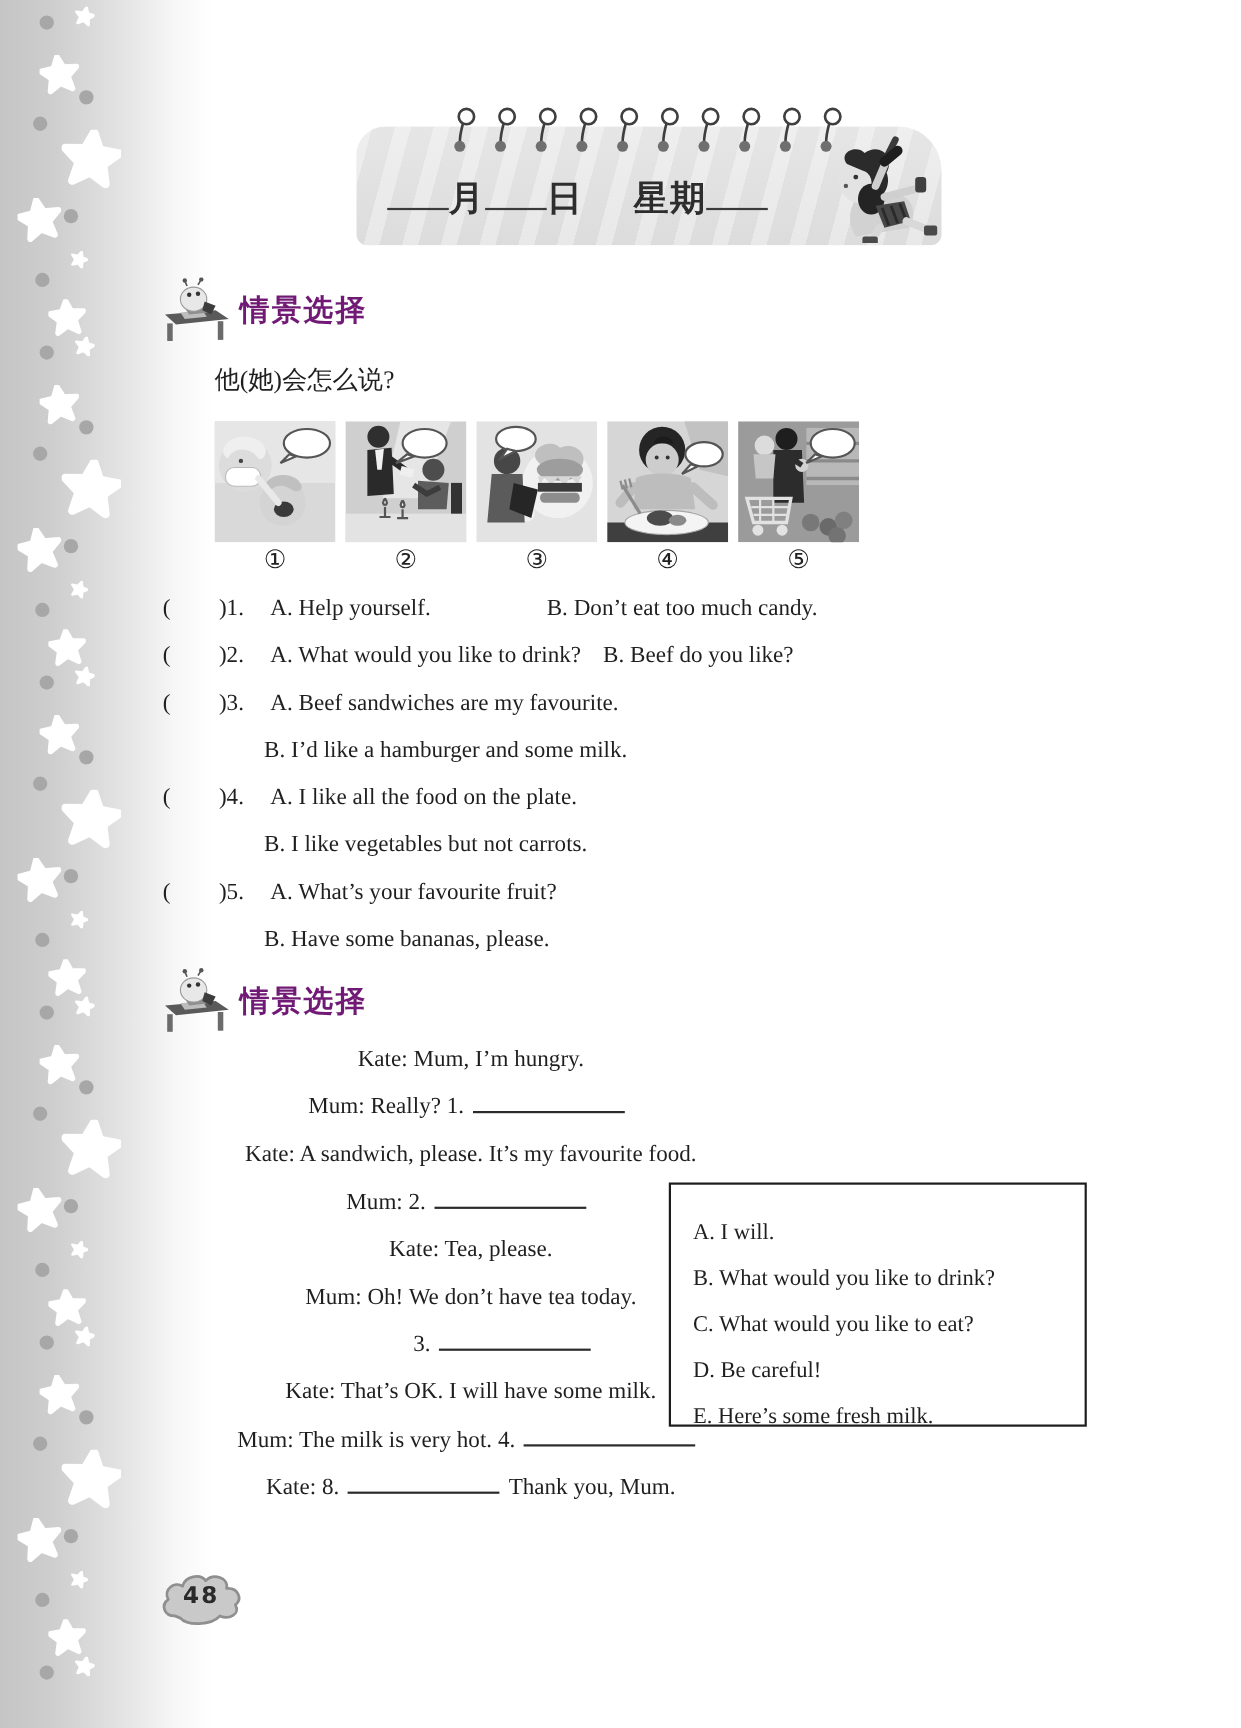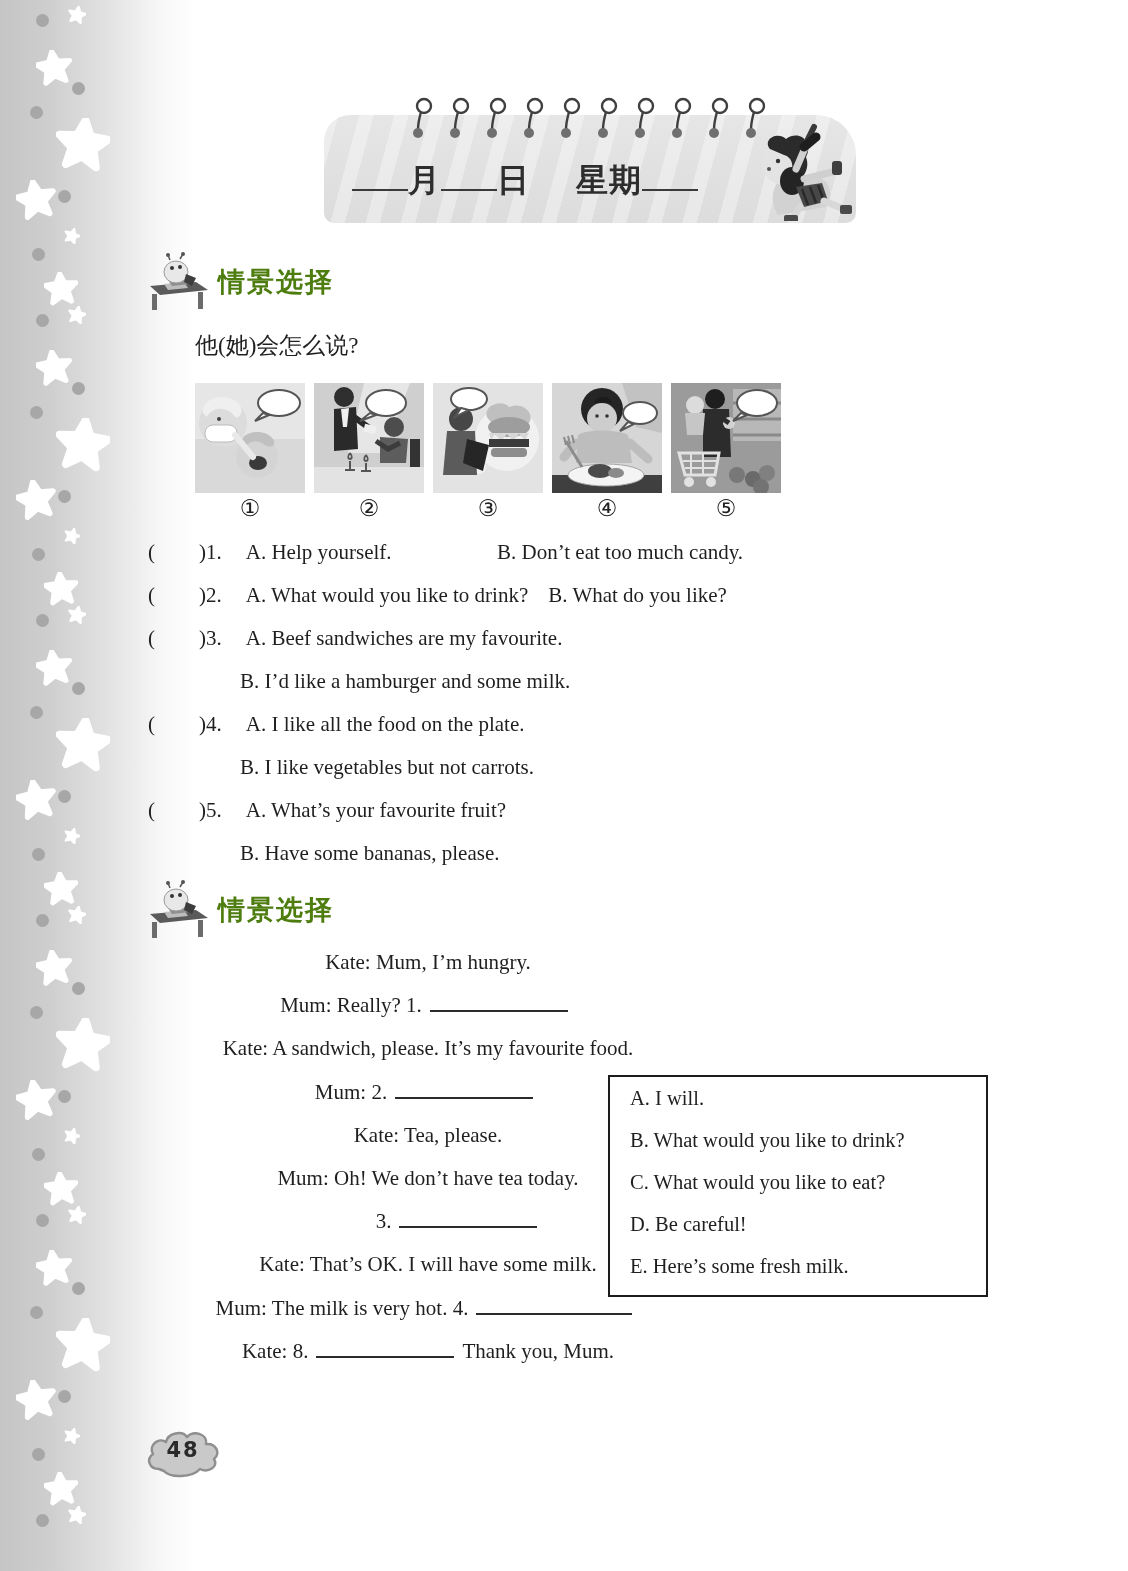--- a/index.html
+++ b/index.html
@@ -36,21 +36,21 @@
     font-weight:700; font-size:32px; color:#2d2d2d; letter-spacing:1px;
   }
   .date-blank { display:inline-block; width:56px; border-bottom:2px solid #3a3a3a; height:1em; vertical-align:baseline; }
   .date-gap { display:inline-block; width:46px; }
   #banner-girl { position:absolute; right:2px; top:2px; }
 
   
   .sec-icon { position:absolute; width:66px; height:60px; }
   .sec-title {
     position:absolute; font-family:"DejaVu Sans","Liberation Sans",sans-serif;
-    font-weight:700; font-size:27px; color:#4d7c0f; letter-spacing:2px;
+    font-weight:700; font-size:27px; color:#701a75; letter-spacing:2px;
   }
   #prompt { position:absolute; left:195px; top:330px; font-size:23px; }
 
   
   #strip { position:absolute; left:195px; top:383px; display:flex; gap:9px; }
   .panel { width:110px; height:110px; overflow:hidden; }
   #caps { position:absolute; left:195px; top:495px; display:flex; gap:9px; }
   .cap { width:110px; text-align:center; font-size:23px; color:#222; }
 
   
@@ -65,21 +65,21 @@
   
   #dialogue { position:absolute; left:148px; top:941px; width:560px; font-size:21px; }
   .dlg-row { height:43.2px; line-height:43.2px; white-space:nowrap;text-align:center; }
   .dlg-indent { padding-left:65px; }
   .blank { display:inline-block; width:138px; border-bottom:2px solid #2b2b2b; height:0.95em; vertical-align:baseline; margin:0 8px 0 8px; }
   .blank-wide { width:156px; }
 
   
   #opt-box {
     position:absolute; left:608px; top:1075px; width:380px; height:222px;
-    border:2px solid #1c1c1c; background:#ffffff; padding:0 0 0 20px;
+    border:2px solid #1c1c1c; background:#ffffff; padding:22px 0 0 20px;
     font-size:20.5px;
   }
   .opt-row { height:42px; line-height:42px; white-space:nowrap; }
 
   
   #page-cloud { position:absolute; left:144px; top:1428px; width:78px; height:56px; }
   #page-num {
     position:absolute; left:0; top:10px; width:78px; text-align:center;
     font-family:"DejaVu Sans","Liberation Sans",sans-serif;
     font-size:21px; font-weight:700; color:#2a2a2a; letter-spacing:2px;
@@ -404,21 +404,21 @@
     <div class="cap">④</div>
     <div class="cap">⑤</div>
   </div>
 
   <div id="questions">
     <div class="q-row">
       <span>(</span><span class="pgap"></span><span>)</span><span>1.</span><span class="q-a">A. Help yourself.</span>
       <span class="q-b-abs">B. Don’t eat too much candy.</span>
     </div>
     <div class="q-row">
-      <span>(</span><span class="pgap"></span><span>)</span><span>2.</span><span class="q-a">A. What would you like to drink?</span><span class="q-b-in">B. What do you like?</span>
+      <span>(</span><span class="pgap"></span><span>)</span><span>2.</span><span class="q-a">A. What would you like to drink?</span><span class="q-b-in">B. Beef do you like?</span>
     </div>
     <div class="q-row">
       <span>(</span><span class="pgap"></span><span>)</span><span>3.</span><span class="q-a">A. Beef sandwiches are my favourite.</span>
     </div>
     <div class="q-row q-cont">
       <span>B. I’d like a hamburger and some milk.</span>
     </div>
     <div class="q-row">
       <span>(</span><span class="pgap"></span><span>)</span><span>4.</span><span class="q-a">A. I like all the food on the plate.</span>
     </div>

